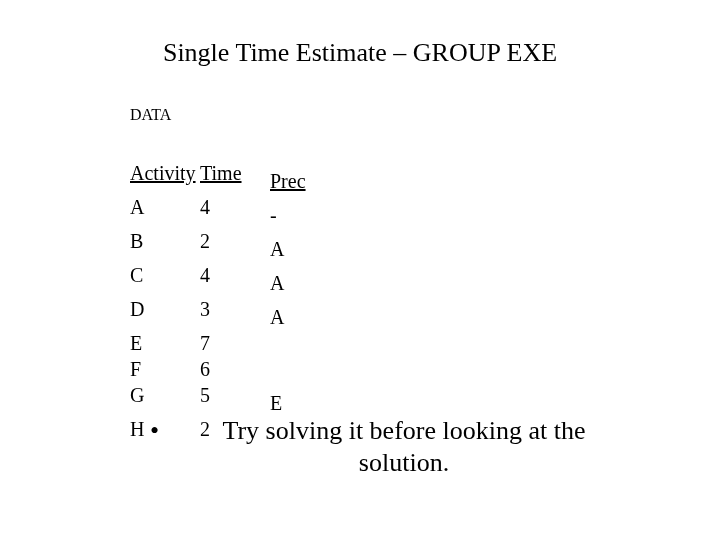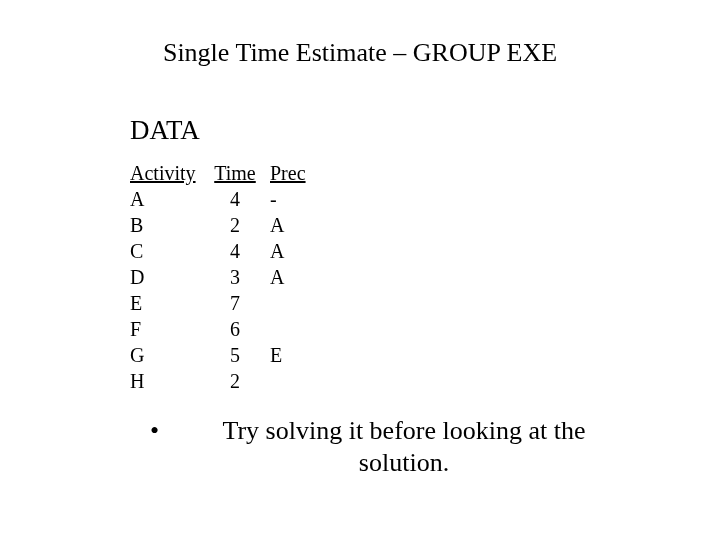--- a/index.html
+++ b/index.html
@@ -22,36 +22,35 @@
     top: 38px;
     left: 0;
     width: 100%;
     text-align: center;
     font-size: 26px;
   }
   .section-label {
     position: absolute;
     top: 106px;
     left: 130px;
-    font-size: 27px;
-    margin-top: 9px;
+    font-size: 16px;
   }
   .data-table {
     position: absolute;
     top: 160px;
     left: 130px;
     font-size: 20px;
     line-height: 26px;
   }
   .data-row {
     display: flex;
   }
   .col-activity { width: 70px; }
-  .col-time     { width: 70px; text-align: center; }
-  .col-prec     { width: 80px; }
+  .col-time     { width: 70px; }
+  .col-prec     { width: 80px; margin-top: 8px; }
   .hdr { text-decoration: underline; }
   .bullet-block {
     position: absolute;
     top: 415px;
     left: 150px;
     right: 90px;
     font-size: 26px;
     line-height: 32px;
   }
   .bullet-row {

